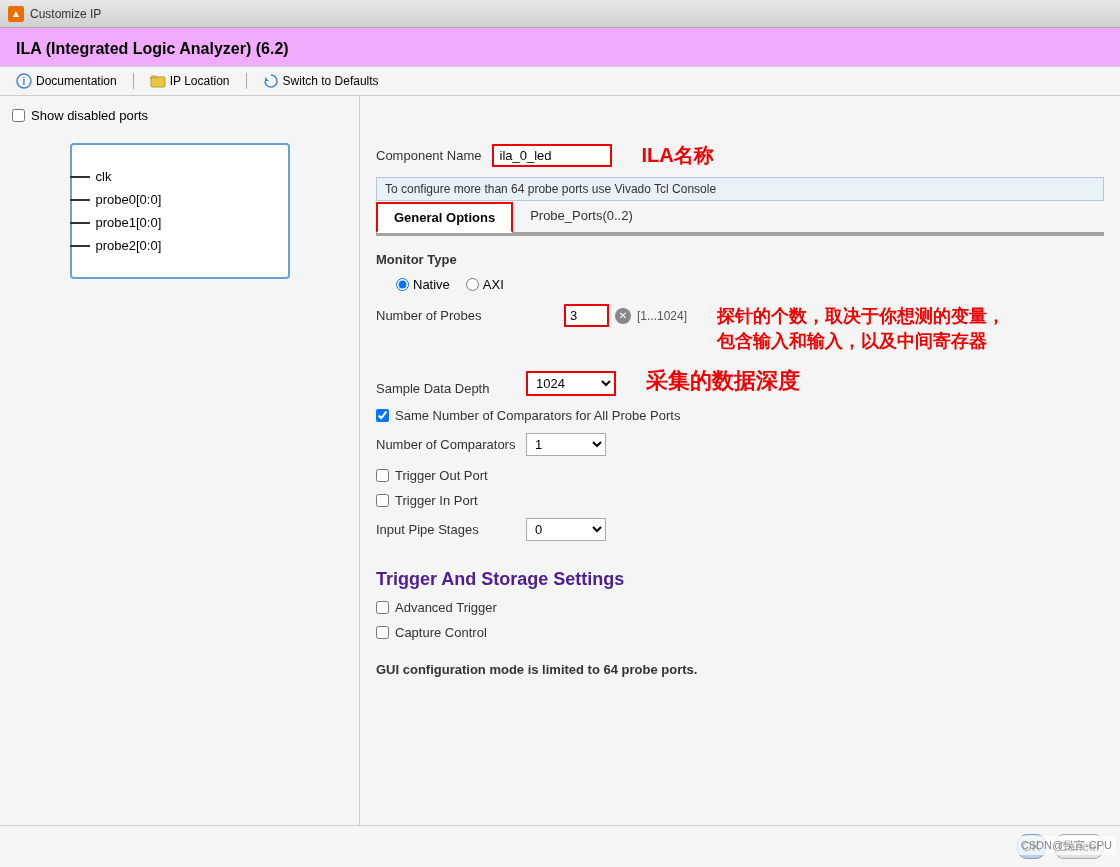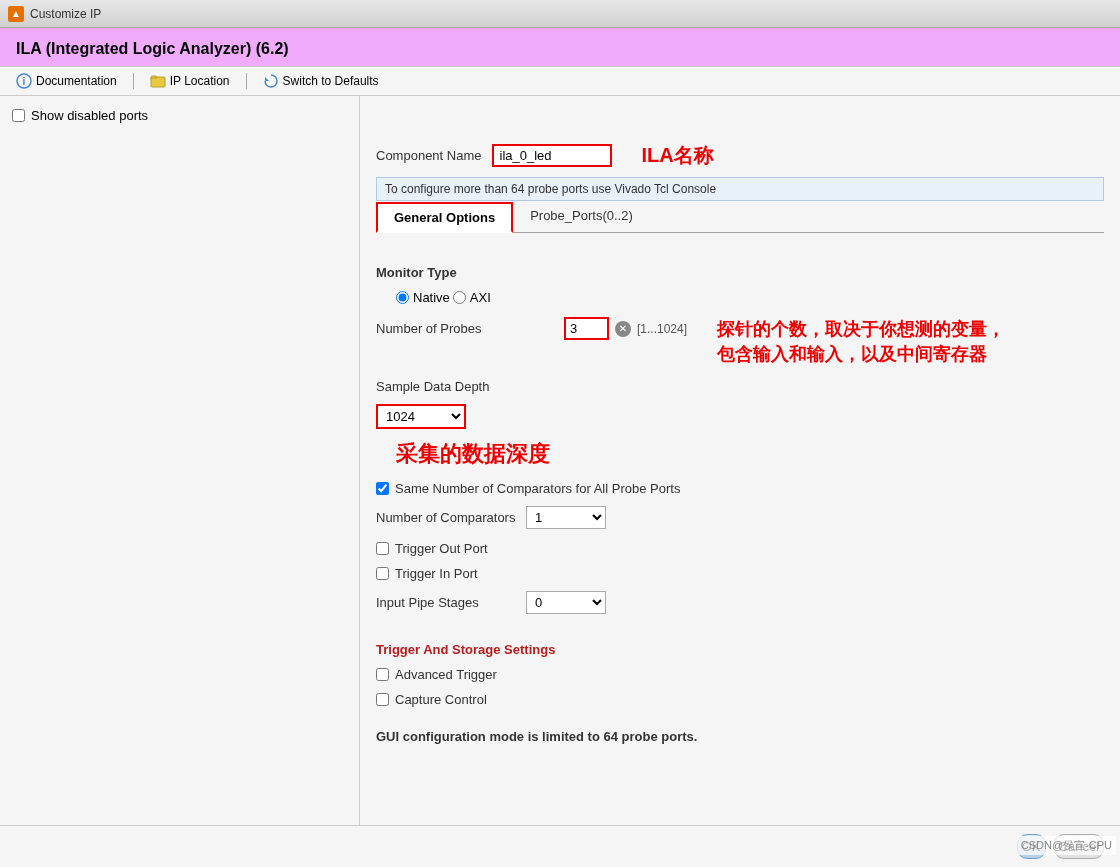--- a/index.html
+++ b/index.html
@@ -176,22 +176,22 @@
       border: 1px solid #b0c8e0;
       padding: 4px 8px;
       font-size: 12px;
       color: #333;
       margin-bottom: 0;
     }
 
     
     .tabs-row {
       display: flex;
-      border-bottom: 1px solid #a3a3a3;
-      margin-bottom: 32px;
+      border-bottom: 4px solid #a3a3a3;
+      margin-bottom: 16px;
     }
     .tab {
       padding: 6px 16px;
       cursor: pointer;
       font-size: 13px;
       border: 1px solid transparent;
       border-bottom: none;
       background: #f5f5f5;
       color: #333;
     }
@@ -223,21 +223,21 @@
     .form-label {
       font-size: 13px;
       color: #333;
       min-width: 140px;
     }
 
     
     .radio-group {
       display: flex;
       align-items: center;
-      gap: 3px;
+      gap: 16px;
       margin-bottom: 12px;
       margin-left: 20px;
     }
     .radio-item {
       display: flex;
       align-items: center;
       gap: 4px;
       font-size: 13px;
       cursor: pointer;
     }
@@ -305,23 +305,23 @@
     
     .sample-annotation {
       font-size: 22px;
       color: #e00;
       font-weight: bold;
       margin-left: 20px;
     }
 
     
     .trigger-section-title {
-      font-size: 13px;
-      font-weight: bold;
-      color: #b91c1c;
+      font-size: 18px;
+      font-weight: bold;
+      color: #4c1d95;
       margin-top: 16px;
       margin-bottom: 10px;
     }
 
     
     .footer-note {
       font-size: 13px;
       font-weight: bold;
       color: #333;
       margin-top: 12px;
@@ -412,20 +412,38 @@
   </div>
 
   <div class="content-area">
 
     <div class="left-panel">
       <div class="show-disabled-row">
         <input type="checkbox" style="">
         <span>Show disabled ports</span>
       </div>
 
+      <div class="component-diagram">
+        <div class="port-row">
+          <div class="port-line"></div>
+          <span class="port-label">clk</span>
+        </div>
+        <div class="port-row">
+          <div class="port-line"></div>
+          <span class="port-label">probe0[0:0]</span>
+        </div>
+        <div class="port-row">
+          <div class="port-line"></div>
+          <span class="port-label">probe1[0:0]</span>
+        </div>
+        <div class="port-row">
+          <div class="port-line"></div>
+          <span class="port-label">probe2[0:0]</span>
+        </div>
+      </div>
     </div>
 
     <div class="right-panel">
 
       <div class="component-name-row">
         <span class="component-name-label">Component Name</span>
         <input type="text" class="component-name-input" value="ila_0_led" style="">
         <span class="annotation-text">ILA名称</span>
       </div>
 
@@ -461,21 +479,21 @@
             <button class="clear-btn">✕</button>
             <span class="range-hint">[1...1024]</span>
           </div>
         </div>
         <div style="margin-left:20px;">
           <div style="font-size:18px; color:#e00; font-weight:bold; line-height:1.4;">探针的个数，取决于你想测的变量，</div>
           <div style="font-size:18px; color:#e00; font-weight:bold; line-height:1.4;">包含输入和输入，以及中间寄存器</div>
         </div>
       </div>
 
-      <div style="display:flex; align-items:flex-start; gap:10px; margin-bottom:12px;flex-direction:column;">
+      <div style="display:flex; align-items:flex-end; gap:10px; margin-bottom:12px;">
         <span class="form-label">Sample Data Depth</span>
         <select class="select-input">
           <option>1024</option>
           <option>2048</option>
           <option>4096</option>
           <option>8192</option>
         </select>
         <span class="sample-annotation">采集的数据深度</span>
       </div>
 

